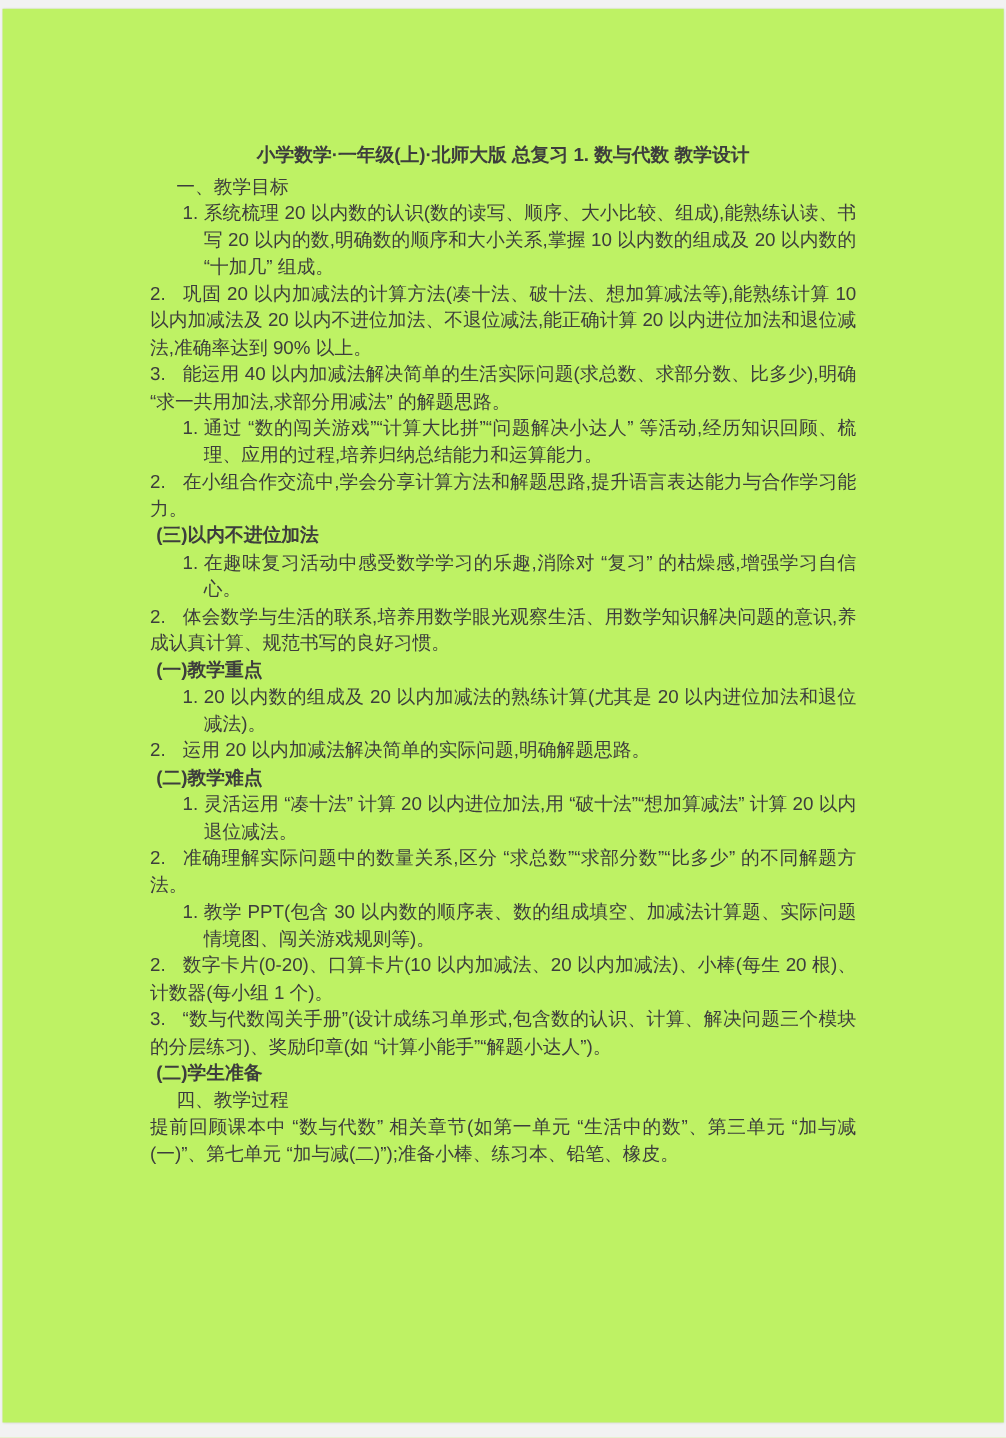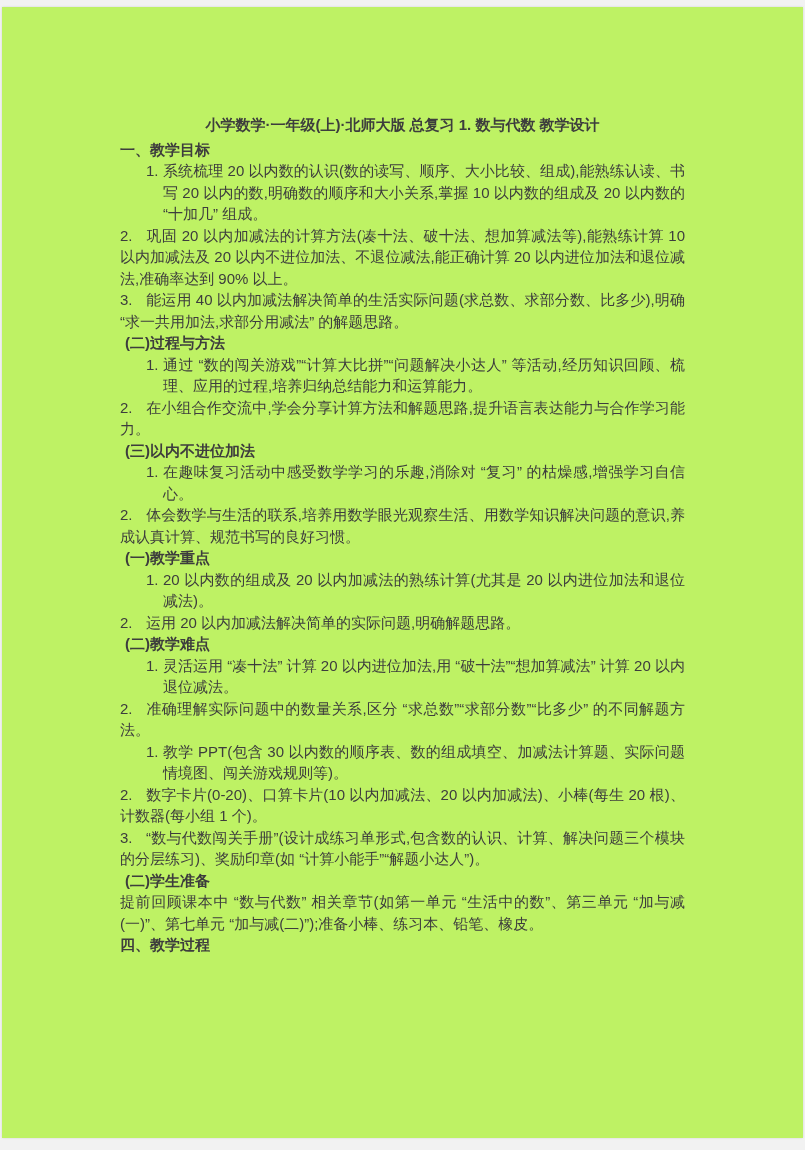--- a/index.html
+++ b/index.html
@@ -30,21 +30,22 @@
     color: #3d3d3d;
     text-align: justify;
   }
   .doc-title {
     text-align: center;
     font-weight: bold;
     margin: 0 0 3px 0;
   }
   .block { margin: 0; }
   .h1 {
-    font-weight: bold;
+    font-weight: normal;
+    margin-left: 21px;
   }
   .h2 {
     font-weight: bold;
     padding-left: 5px;
   }
   .li {
     position: relative;
     padding-left: 43px;
   }
   .li .num {
@@ -62,33 +63,32 @@
 <body style="background: rgb(242, 242, 242);">
 
 <div class="page" style="background: #bef264;">
   <div class="content" style="color: rgb(61, 61, 61);">
     <p class="doc-title">小学数学·一年级(上)·北师大版 总复习 1. 数与代数 教学设计</p>
     <div id="blocks">
         <div class="block h1">一、教学目标</div>
         <div class="block li"><span class="num">1.</span><span>系统梳理 20 以内数的认识(数的读写、顺序、大小比较、组成),能熟练认读、书写 20 以内的数,明确数的顺序和大小关系,掌握 10 以内数的组成及 20 以内数的 “十加几” 组成。</span></div>
         <div class="block pnum"><span class="num">2.</span><span>巩固 20 以内加减法的计算方法(凑十法、破十法、想加算减法等),能熟练计算 10 以内加减法及 20 以内不进位加法、不退位减法,能正确计算 20 以内进位加法和退位减法,准确率达到 90% 以上。</span></div>
         <div class="block pnum"><span class="num">3.</span><span>能运用 40 以内加减法解决简单的生活实际问题(求总数、求部分数、比多少),明确 “求一共用加法,求部分用减法” 的解题思路。</span></div>
-        <div class="block h2">(二)过程与方法</div>
         <div class="block li"><span class="num">1.</span><span>通过 “数的闯关游戏”“计算大比拼”“问题解决小达人” 等活动,经历知识回顾、梳理、应用的过程,培养归纳总结能力和运算能力。</span></div>
         <div class="block pnum"><span class="num">2.</span><span>在小组合作交流中,学会分享计算方法和解题思路,提升语言表达能力与合作学习能力。</span></div>
         <div class="block h2">(三)以内不进位加法</div>
         <div class="block li"><span class="num">1.</span><span>在趣味复习活动中感受数学学习的乐趣,消除对 “复习” 的枯燥感,增强学习自信心。</span></div>
         <div class="block pnum"><span class="num">2.</span><span>体会数学与生活的联系,培养用数学眼光观察生活、用数学知识解决问题的意识,养成认真计算、规范书写的良好习惯。</span></div>
         <div class="block h2">(一)教学重点</div>
         <div class="block li"><span class="num">1.</span><span>20 以内数的组成及 20 以内加减法的熟练计算(尤其是 20 以内进位加法和退位减法)。</span></div>
         <div class="block pnum"><span class="num">2.</span><span>运用 20 以内加减法解决简单的实际问题,明确解题思路。</span></div>
         <div class="block h2">(二)教学难点</div>
         <div class="block li"><span class="num">1.</span><span>灵活运用 “凑十法” 计算 20 以内进位加法,用 “破十法”“想加算减法” 计算 20 以内退位减法。</span></div>
         <div class="block pnum"><span class="num">2.</span><span>准确理解实际问题中的数量关系,区分 “求总数”“求部分数”“比多少” 的不同解题方法。</span></div>
         <div class="block li"><span class="num">1.</span><span>教学 PPT(包含 30 以内数的顺序表、数的组成填空、加减法计算题、实际问题情境图、闯关游戏规则等)。</span></div>
         <div class="block pnum"><span class="num">2.</span><span>数字卡片(0-20)、口算卡片(10 以内加减法、20 以内加减法)、小棒(每生 20 根)、计数器(每小组 1 个)。</span></div>
         <div class="block pnum"><span class="num">3.</span><span>“数与代数闯关手册”(设计成练习单形式,包含数的认识、计算、解决问题三个模块的分层练习)、奖励印章(如 “计算小能手”“解题小达人”)。</span></div>
         <div class="block h2">(二)学生准备</div>
+        <div class="block h1">四、教学过程</div>
         <div class="block p">提前回顾课本中 “数与代数” 相关章节(如第一单元 “生活中的数”、第三单元 “加与减(一)”、第七单元 “加与减(二)”);准备小棒、练习本、铅笔、橡皮。</div>
-        <div class="block h1">四、教学过程</div>
       </div>
   </div>
 </div>
 
 </body></html>

